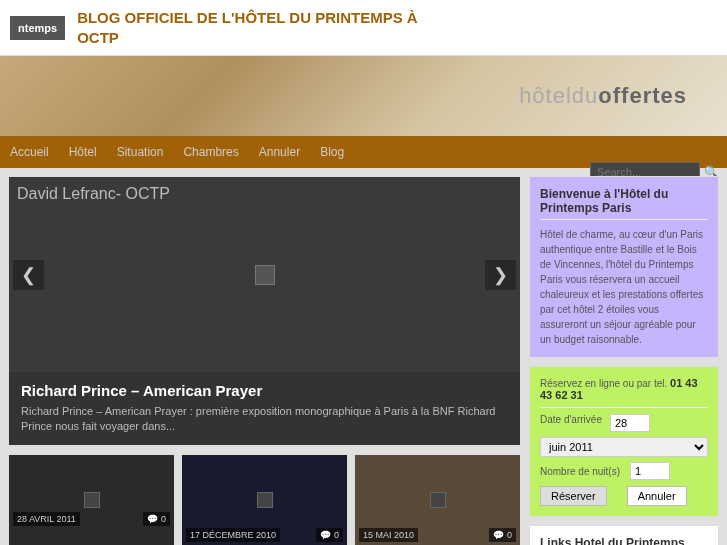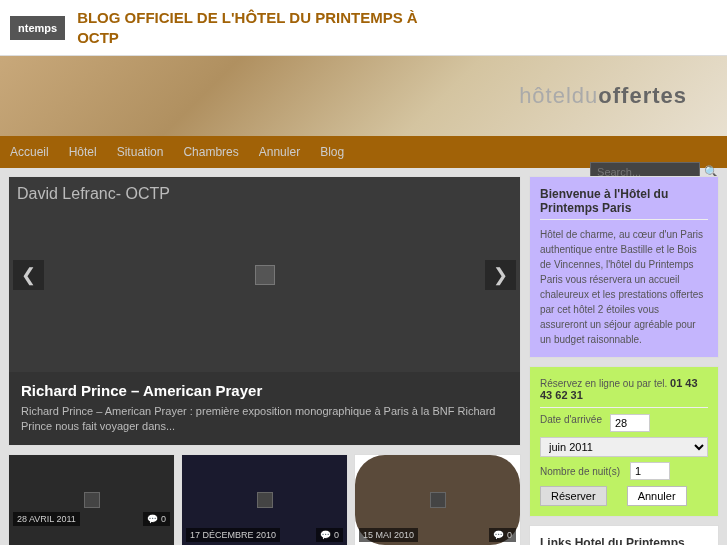--- a/index.html
+++ b/index.html
@@ -78,21 +78,21 @@
             <span style="background:rgba(0,0,0,0.6);padding:2px 4px;font-size:9px;color:#ccc;">💬 <span>0</span></span>
           </div>
         </div>
         <div style="padding:6px;">
           
           
         </div>
       </div>
 
       <div style="flex:1;background:#fff;border:1px solid #ddd;overflow:hidden;">
-        <div style="width:100%;height:90px;background:#5a4a3a;position:relative;border-radius:30px;">
+        <div style="width:100%;height:90px;background:#5a4a3a;position:relative;">
           <div style="width:16px;height:16px;background:#444;border:1px solid #666;position:absolute;top:50%;left:50%;transform:translate(-50%,-50%);"></div>
           <div style="position:absolute;bottom:0;left:0;right:0;display:flex;justify-content:space-between;padding:3px 4px;">
             <span style="background:rgba(0,0,0,0.6);padding:2px 4px;font-size:9px;color:#ccc;">15 MAI 2010</span>
             <span style="background:rgba(0,0,0,0.6);padding:2px 4px;font-size:9px;color:#ccc;">💬 <span>0</span></span>
           </div>
         </div>
         <div style="padding:6px;">
           
           
         </div>

